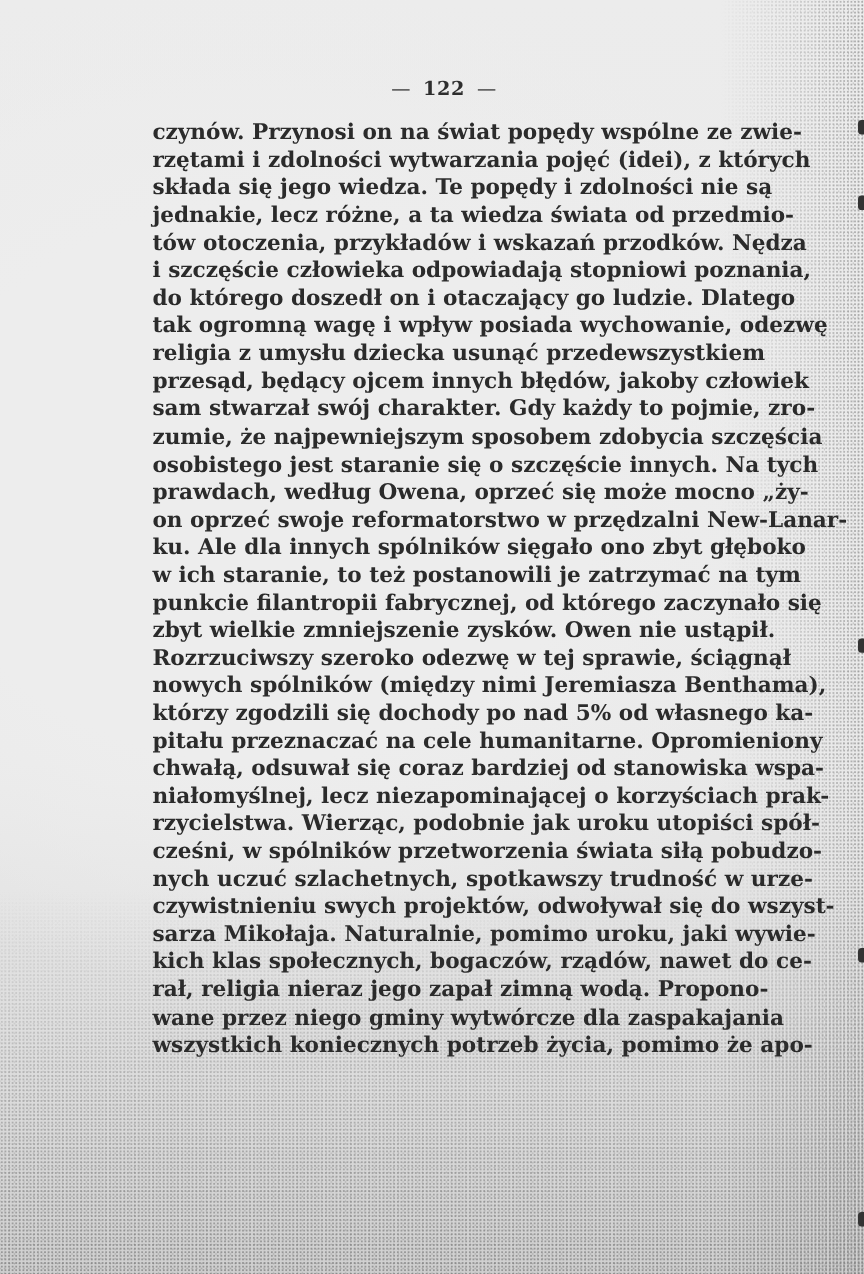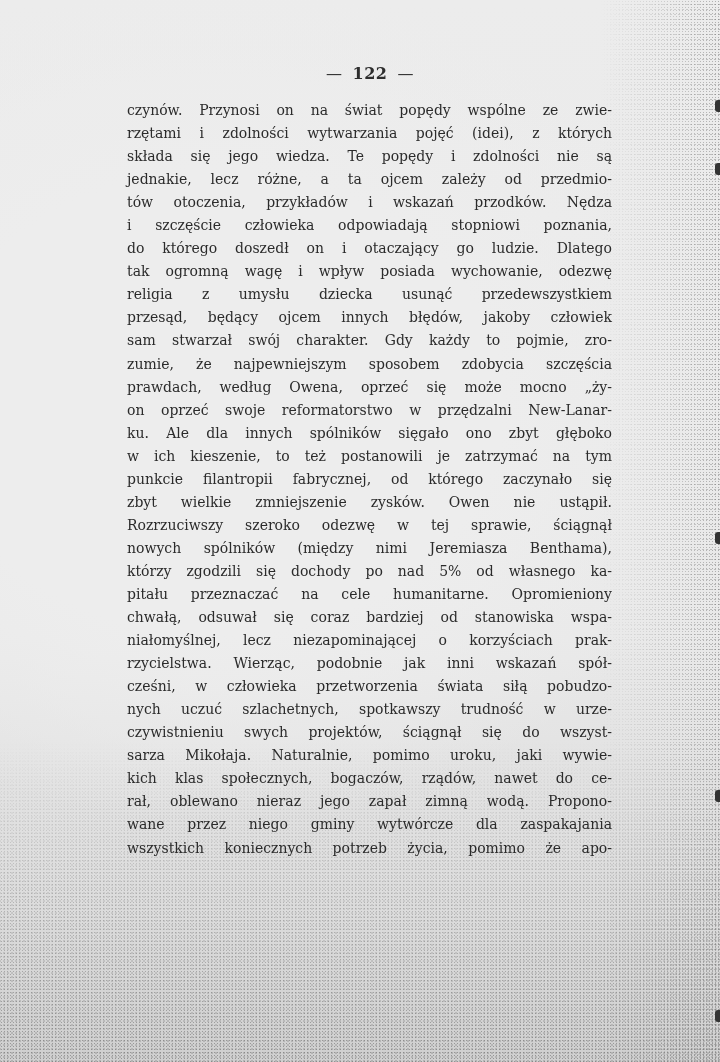--- a/index.html
+++ b/index.html
@@ -70,23 +70,24 @@
   .page-number .dash {
     font-weight: normal;
     display: inline-block;
     margin: 0 10px;
   }
   .body-text {
     position: absolute;
     left: 127px;
     top: 99px;
     width: 485px;
-    font-size: 14px;
+    font-size: 18px;
     line-height: 23.06px;
     color: #2b2b2b;
+    font-weight: bold;
   }
   .line {
     display: block;
     white-space: nowrap;
     text-align: justify;
     text-align-last: justify;
     height: 23.06px;
   }
   .line.last {
     text-align-last: justify;
@@ -105,44 +106,45 @@
   <div class="binding-mark" style="top:1010px;"></div>
 
   <div class="page-number">
     <span class="dash">—</span><span>122</span><span class="dash">—</span>
   </div>
 
   <div class="body-text">
     <span class="line">czynów. Przynosi on na świat popędy wspólne ze zwie-</span>
     <span class="line">rzętami i zdolności wytwarzania pojęć (idei), z których</span>
     <span class="line">składa się jego wiedza. Te popędy i zdolności nie są</span>
-    <span class="line">jednakie, lecz różne, a ta ojcem zależy od przedmio-</span>
+    <span class="line">jednakie, lecz różne, a ta wiedza świata od przedmio-</span>
     <span class="line">tów otoczenia, przykładów i wskazań przodków. Nędza</span>
     <span class="line">i szczęście człowieka odpowiadają stopniowi poznania,</span>
     <span class="line">do którego doszedł on i otaczający go ludzie. Dlatego</span>
     <span class="line">tak ogromną wagę i wpływ posiada wychowanie, odezwę</span>
     <span class="line">religia z umysłu dziecka usunąć przedewszystkiem</span>
     <span class="line">przesąd, będący ojcem innych błędów, jakoby człowiek</span>
     <span class="line">sam stwarzał swój charakter. Gdy każdy to pojmie, zro-</span>
     <span class="line">zumie, że najpewniejszym sposobem zdobycia szczęścia</span>
+    <span class="line">osobistego jest staranie się o szczęście innych. Na tych</span>
     <span class="line">prawdach, według Owena, oprzeć się może mocno „ży-</span>
     <span class="line">on oprzeć swoje reformatorstwo w przędzalni New-Lanar-</span>
     <span class="line">ku. Ale dla innych spólników sięgało ono zbyt głęboko</span>
-    <span class="line">w ich kieszenie, to też postanowili je zatrzymać na tym</span>
+    <span class="line">w ich staranie, to też postanowili je zatrzymać na tym</span>
     <span class="line">punkcie filantropii fabrycznej, od którego zaczynało się</span>
     <span class="line">zbyt wielkie zmniejszenie zysków. Owen nie ustąpił.</span>
     <span class="line">Rozrzuciwszy szeroko odezwę w tej sprawie, ściągnął</span>
     <span class="line">nowych spólników (między nimi Jeremiasza Benthama),</span>
     <span class="line">którzy zgodzili się dochody po nad 5% od własnego ka-</span>
     <span class="line">pitału przeznaczać na cele humanitarne. Opromieniony</span>
     <span class="line">chwałą, odsuwał się coraz bardziej od stanowiska wspa-</span>
     <span class="line">niałomyślnej, lecz niezapominającej o korzyściach prak-</span>
-    <span class="line">rzycielstwa. Wierząc, podobnie jak inni wskazań spół-</span>
-    <span class="line">cześni, w człowieka przetworzenia świata siłą pobudzo-</span>
+    <span class="line">rzycielstwa. Wierząc, podobnie jak uroku utopiści spół-</span>
+    <span class="line">cześni, w spólników przetworzenia świata siłą pobudzo-</span>
     <span class="line">nych uczuć szlachetnych, spotkawszy trudność w urze-</span>
-    <span class="line">czywistnieniu swych projektów, ściągnął się do wszyst-</span>
+    <span class="line">czywistnieniu swych projektów, odwoływał się do wszyst-</span>
     <span class="line">sarza Mikołaja. Naturalnie, pomimo uroku, jaki wywie-</span>
     <span class="line">kich klas społecznych, bogaczów, rządów, nawet do ce-</span>
-    <span class="line">rał, oblewano nieraz jego zapał zimną wodą. Propono-</span>
+    <span class="line">rał, religia nieraz jego zapał zimną wodą. Propono-</span>
     <span class="line">wane przez niego gminy wytwórcze dla zaspakajania</span>
     <span class="line last">wszystkich koniecznych potrzeb życia, pomimo że apo-</span>
   </div>
 </div>
 
 </body></html>

